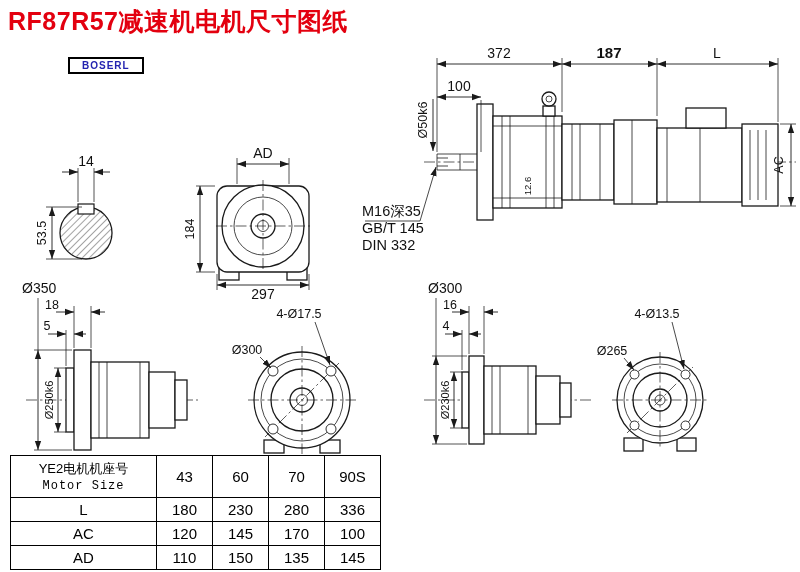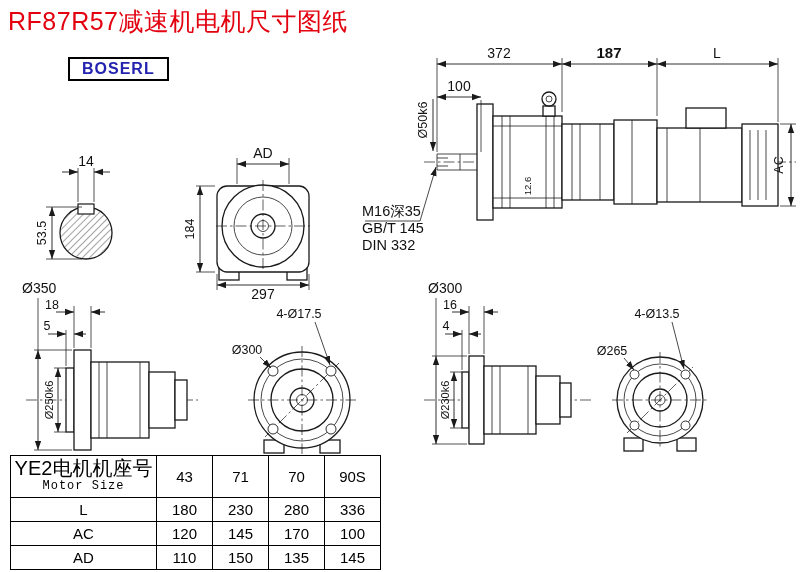--- a/index.html
+++ b/index.html
@@ -1,20 +1,20 @@
 <!DOCTYPE html>
 <html><head>
 <meta charset="utf-8">
 <style>
   *{margin:0;padding:0;box-sizing:border-box}
   html,body{width:800px;height:572px;background:#fff;overflow:hidden;position:relative;
     font-family:"Liberation Sans",sans-serif;color:#111}
-  #page-title{position:absolute;left:8px;top:5px;font-size:25px;font-weight:normal;letter-spacing:.5px;white-space:nowrap}
+  #page-title{position:absolute;left:8px;top:5px;font-size:25px;font-weight:bold;letter-spacing:.5px;white-space:nowrap}
   #brand-logo{position:absolute;left:68px;top:57px;border:2px solid #000;padding:1px 12px;
-    font-size:16px;font-weight:bold;letter-spacing:1px}
+    font-size:10px;font-weight:bold;letter-spacing:1px}
   #drawing{position:absolute;left:0;top:0}
   
   .ol{fill:#fff;stroke:#1a1a1a;stroke-width:1.3}
   .thin{fill:none;stroke:#1a1a1a;stroke-width:.8}
   .hole{fill:#fff;stroke:#1a1a1a;stroke-width:.9}
   .dim{stroke:#1a1a1a;stroke-width:.9;fill:none}
   .ext{stroke:#1a1a1a;stroke-width:.75;fill:none}
   .cl{stroke:#1a1a1a;stroke-width:.7;stroke-dasharray:11 3 2.5 3;fill:none}
   svg text{font-family:"Liberation Sans",sans-serif;fill:#111}
   .dt{font-size:14px;text-anchor:middle}
@@ -23,21 +23,21 @@
   .dtv{font-size:11px;text-anchor:middle}
   .tiny{font-size:9.5px;text-anchor:middle}
   .note{font-size:14.5px;text-anchor:start}
   .bold{font-weight:bold;font-size:15px}
   
   #size-table{position:absolute;left:10px;top:455px;border-collapse:collapse;background:#fff}
   #size-table th,#size-table td{border:1.2px solid #000;text-align:center;vertical-align:middle;
     font-size:15px;font-weight:normal;color:#000;padding:0}
   #size-table .hrow{height:42px}
   #size-table .drow{height:24px}
-  .hdr-cn{font-size:20px;line-height:19px}
+  .hdr-cn{font-size:13px;line-height:19px}
   .hdr-en{font-family:"Liberation Mono",monospace;font-size:12px;letter-spacing:1px;line-height:17px}
 </style>
 </head>
 <body>
 
 <div id="page-title" style="color: rgb(227, 0, 15);">RF87R57减速机电机尺寸图纸</div>
 <div id="brand-logo" style="color: rgb(35, 35, 176);">BOSERL</div>
 
 <svg id="drawing" width="800" height="455" viewBox="0 0 800 455">
   <defs>
@@ -272,21 +272,21 @@
       <col style="width:56px">
       <col style="width:56px">
   </colgroup>
   <tbody>
       <tr class="hrow">
     <th>
       <div class="hdr-cn">YE2电机机座号</div>
       <div class="hdr-en">Motor Size</div>
     </th>
     <th>43</th>
-    <th>71</th>
+    <th>60</th>
     <th>70</th>
     <th>90S</th>
   </tr>
   <tr class="drow">
     <td>L</td>
     <td>180</td>
     <td>230</td>
     <td>280</td>
     <td>336</td>
   </tr>

